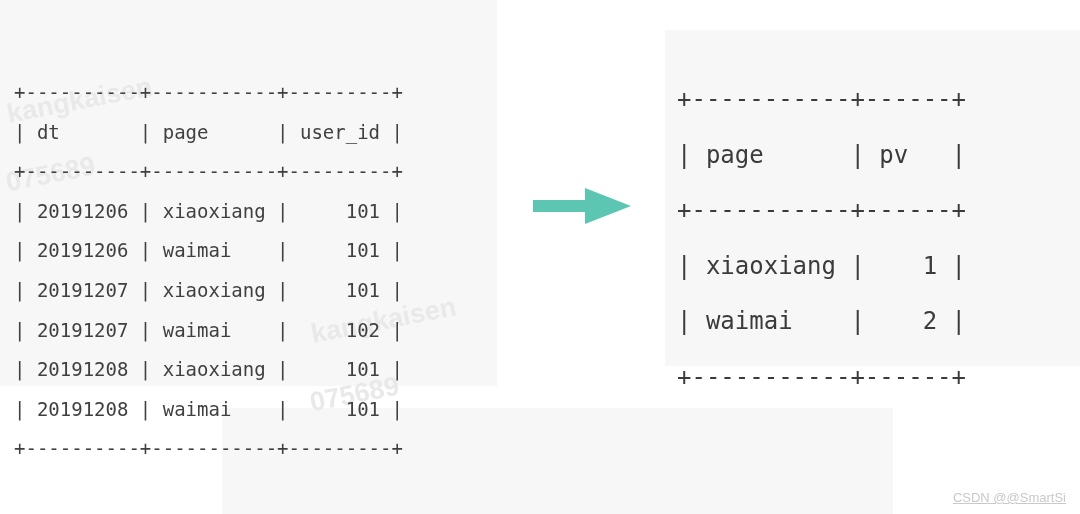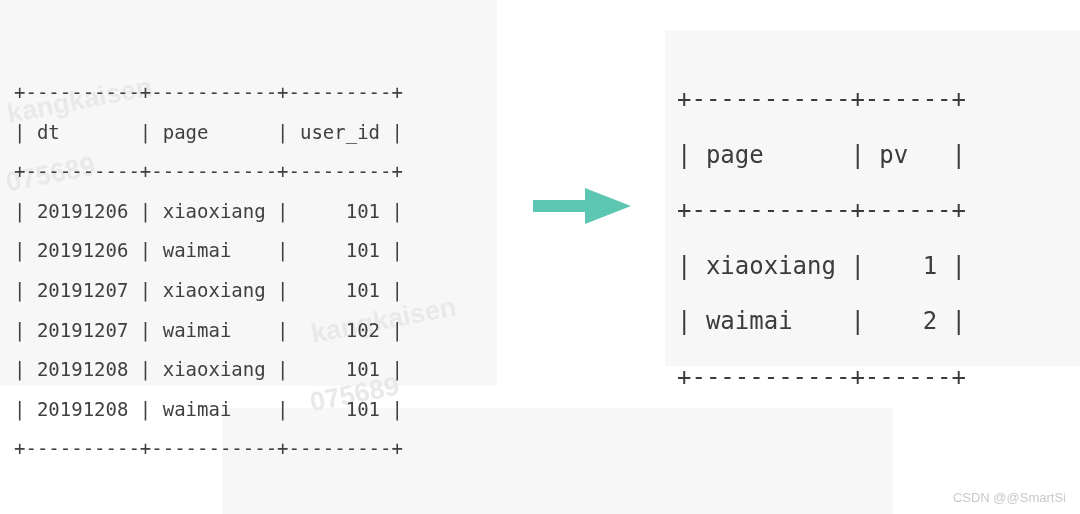--- a/index.html
+++ b/index.html
@@ -104,20 +104,21 @@
   
   #csdn-credit {
     position: absolute;
     right: 14px;
     bottom: 9px;
     font-family: "Liberation Sans", sans-serif;
     font-size: 13px;
     color: #c9c9c9;
     white-space: pre;
     z-index: 3;
+    text-decoration: underline;
   }
 </style>
 </head>
 <body>
 
 <div class="panel" id="source-table-panel">
   <div class="watermark" id="wm-src-1">
     <span>kangkaisen</span>
     <span class="wm-id">075689</span>
   </div>

